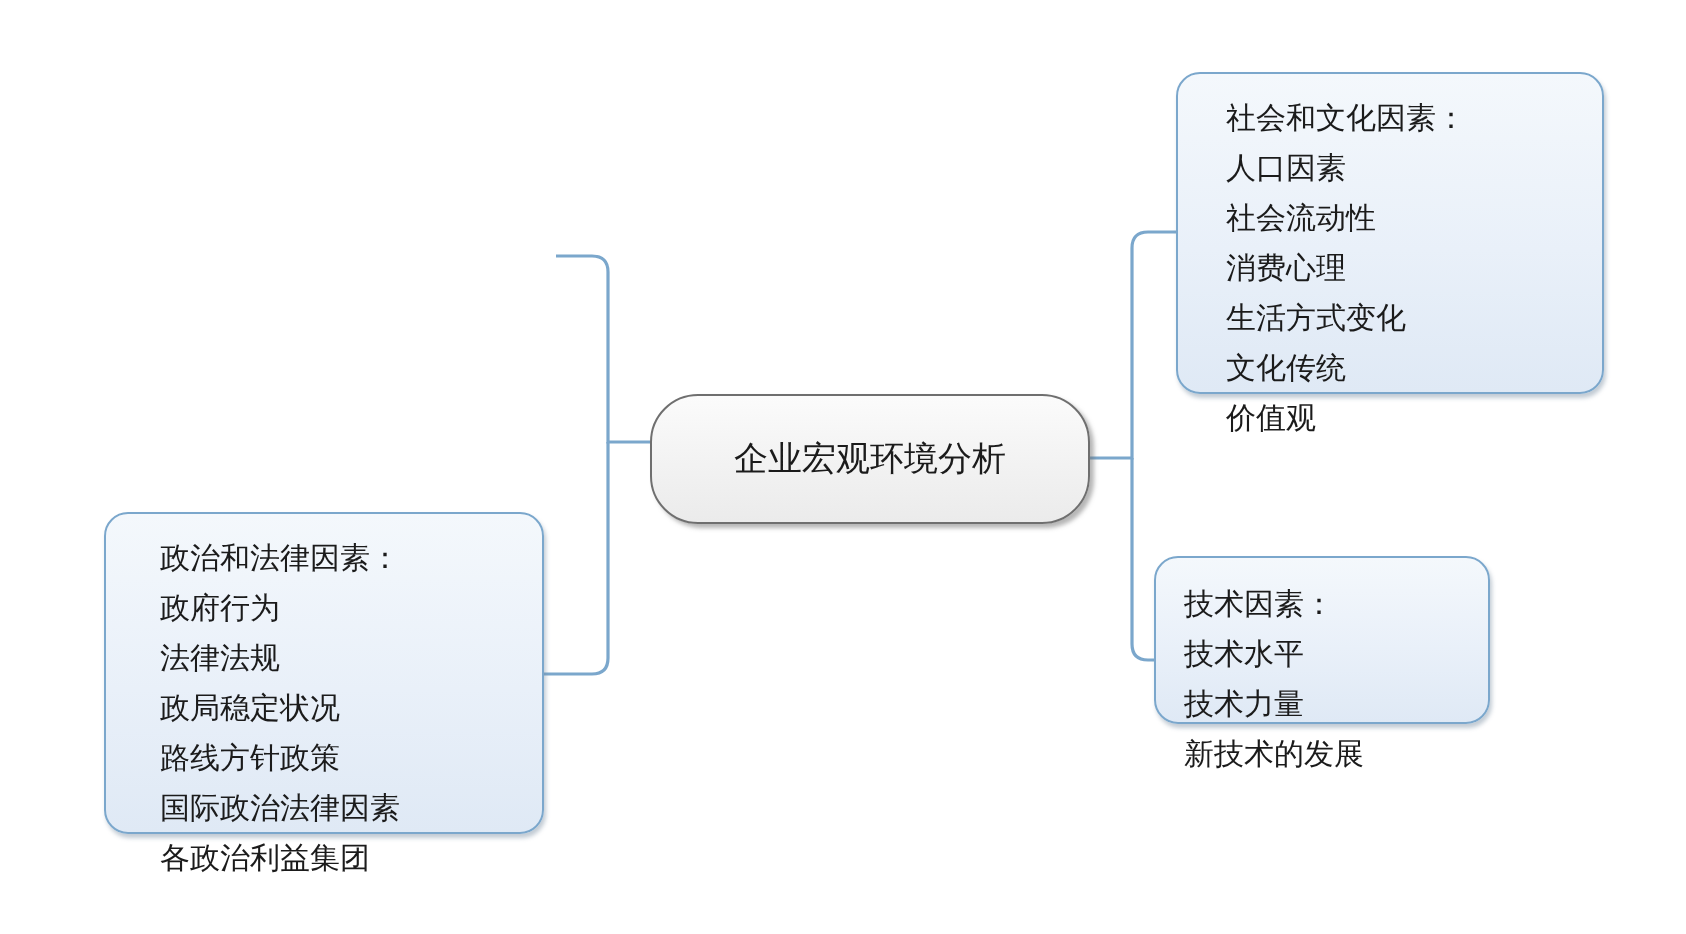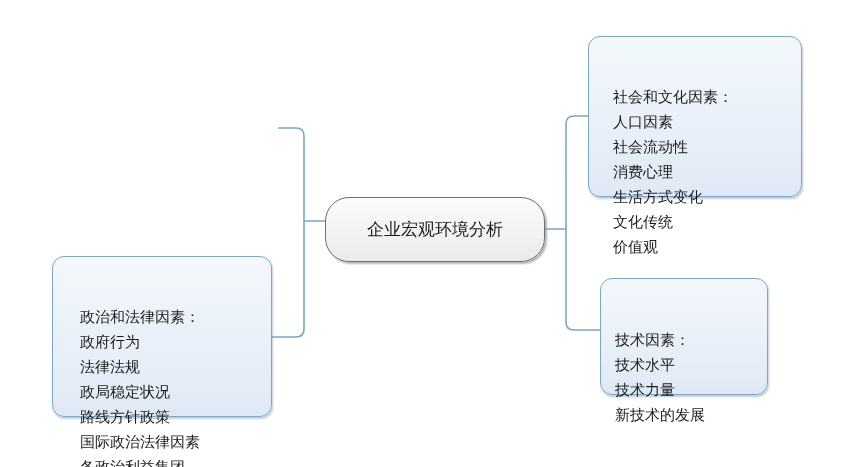--- a/index.html
+++ b/index.html
@@ -21,21 +21,21 @@
     box-sizing:border-box;
     border:1px solid #7ba7cc;
     border-radius:12px;
     background:linear-gradient(180deg,#f4f8fc 0%,#e9f0f9 55%,#dfe9f5 100%);
     box-shadow:1px 2px 2px rgba(120,140,160,.45);
     color:#1b1b1b;
     font-size:15px;
     line-height:25px;
     white-space:pre;
   }
-  .node .txt{position:absolute;margin-top:37px;}
+  .node .txt{position:absolute;}
 
   
   .node.center{
     border:1px solid #6f6f6f;
     border-radius:24px;
     background:linear-gradient(180deg,#fbfbfb 0%,#f2f2f2 55%,#ebebeb 100%);
     box-shadow:2px 2px 2px rgba(110,110,110,.5);
     display:flex;align-items:center;justify-content:center;
     text-align:center;
     font-size:17px;
@@ -47,21 +47,21 @@
   #node-economic .txt{left:28px;top:11px;}
 
   #node-political {left:52px; top:256px; width:220px;height:161px;}
   #node-political .txt{left:27px;top:10px;}
 
   #node-center    {left:325px;top:197px; width:220px;height:65px;}
 
   #node-social    {left:588px;top:36px;  width:214px;height:161px;}
   #node-social .txt{left:24px;top:10px;}
 
-  #node-tech      {left:600px;top:278px; width:168px;height:117px;}
+  #node-tech      {left:577px;top:278px; width:168px;height:84px;}
   #node-tech .txt{left:14px;top:11px;}
 </style>
 </head>
 <body>
 
 <div id="canvas">
 
   <svg id="connectors" viewBox="0 0 843 467" width="843" height="467" fill="none">
 
     <path d="M278 128 L296 128 Q304 128 304 136 L304 221 L325 221" stroke="#7ba7cc" stroke-width="1.6" fill="none"></path>

